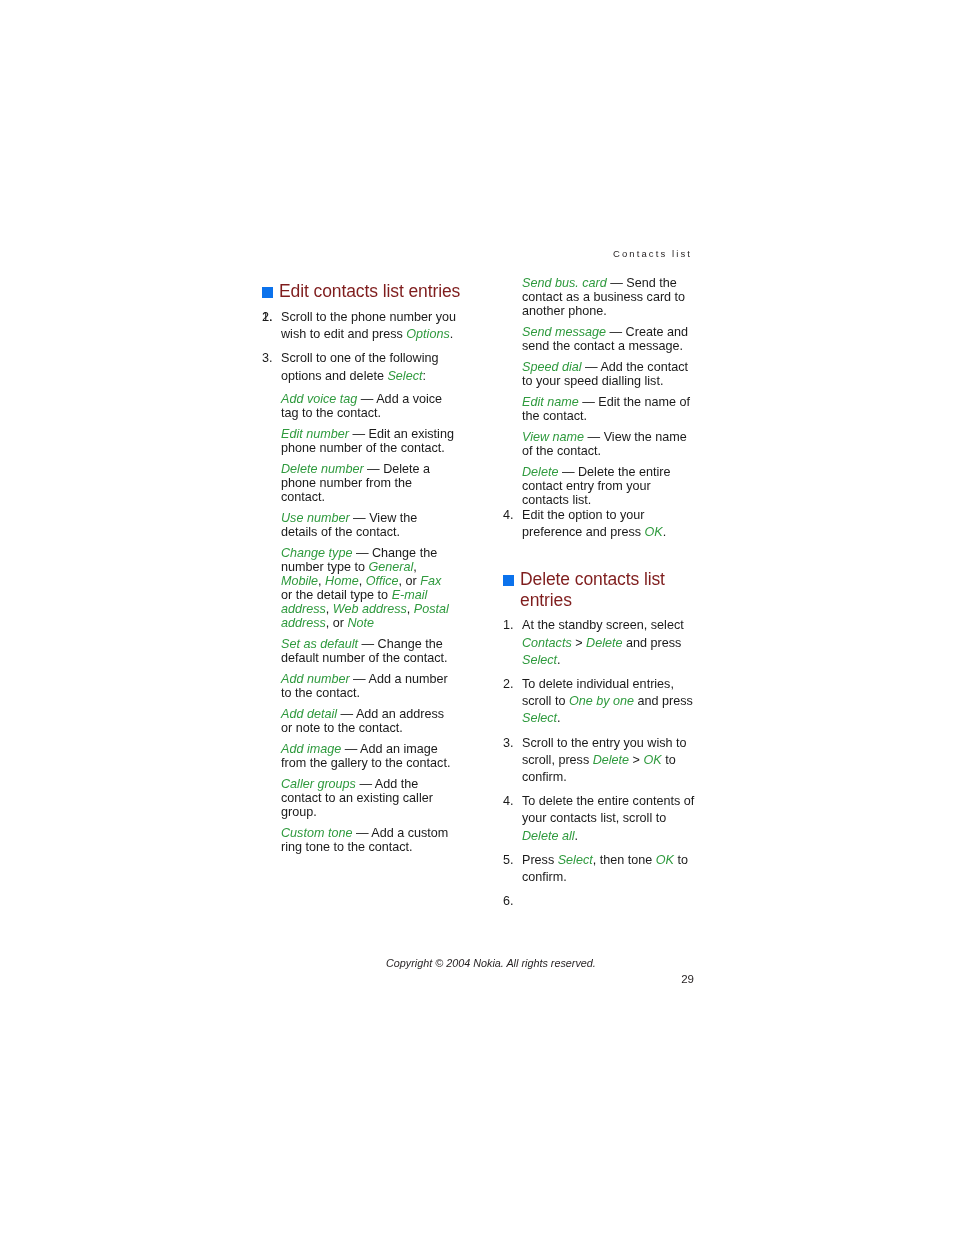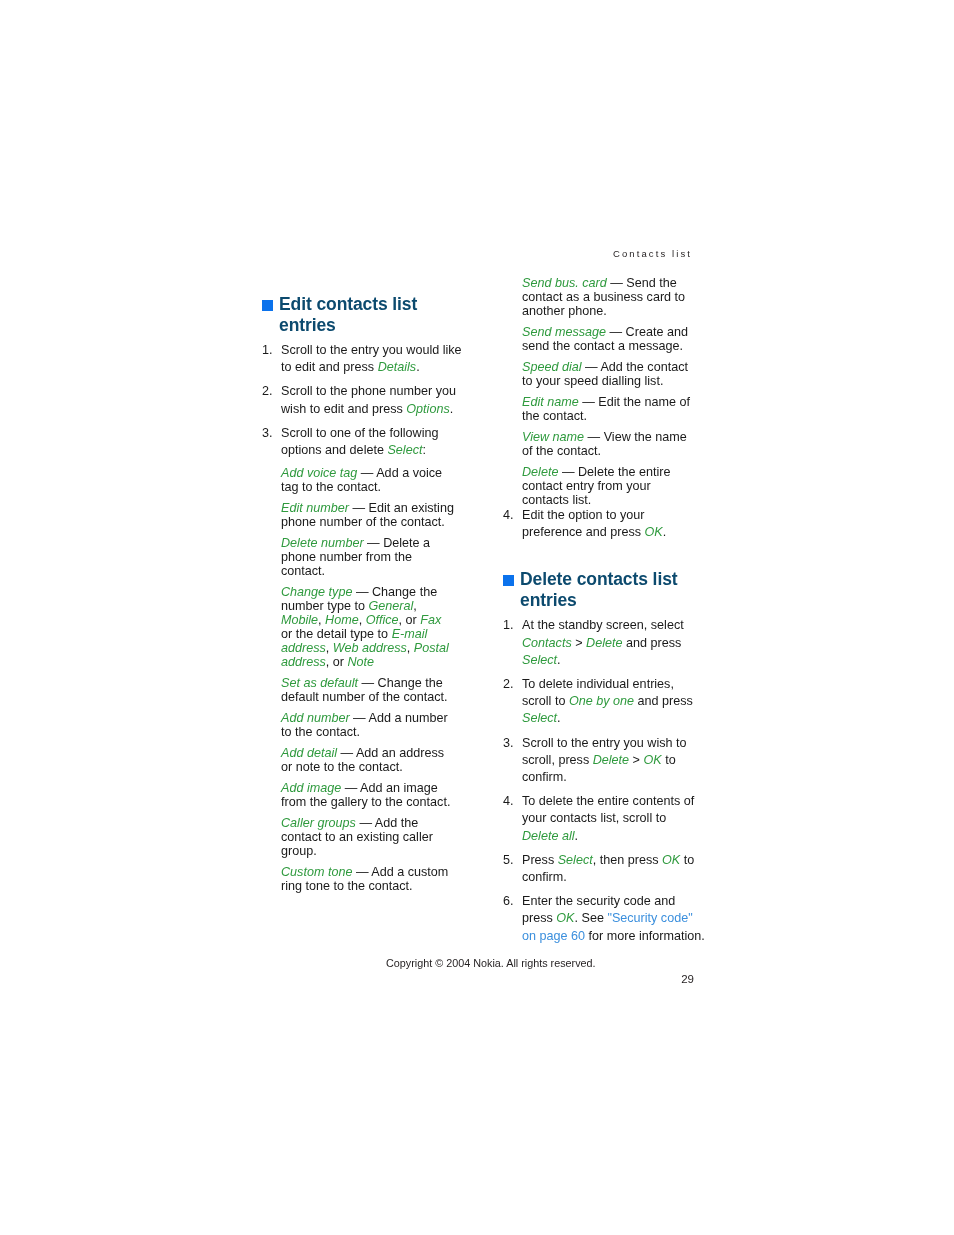--- a/index.html
+++ b/index.html
@@ -50,26 +50,26 @@
   .col {
     position: absolute;
     top: 0;
     width: 203px;
   }
   .col-left  { left: 0px; }
   .col-right { left: 241px; }
 
   
   h2.section-head {
-    margin: 18px 0 6px 0;
+    margin: 5px 0 6px 0;
     padding: 0;
     font-size: 17.5px;
     line-height: 21px;
-    font-weight: bold;
-    color: #0c4a6e;
+    font-weight: normal;
+    color: #7f1d1d;
     letter-spacing: -0.1px;
     position: relative;
     padding-left: 17px;
     text-indent: 0;
   }
   h2.section-head .sq {
     position: absolute;
     left: 0px;
     top: 6px;
     width: 11px;
@@ -134,20 +134,21 @@
     height: 18px;
   }
   .footer .copy {
     position: absolute;
     left: 124px;
     top: 0;
     font-size: 10.8px;
     line-height: 16px;
     color: #231f20;
     white-space: nowrap;
+    font-style: italic;
   }
   .footer .pageno {
     position: absolute;
     right: 0px;
     top: 16px;
     font-size: 11.5px;
     line-height: 16px;
     color: #231f20;
     text-align: right;
   }
@@ -161,29 +162,30 @@
 
   <div class="columns">
 
     <div class="col col-left">
 
       <h2 class="section-head">
         <span class="sq"></span><span>Edit contacts list entries</span>
       </h2>
 
       <div>
-          <div class="step"><span class="num">1.</span><span><span>Scroll to the entry you would like to edit and press </span><span class="ui">Details</span><span>.</span></span></div>
+          <div class="step"><span class="num">1.</span></div>
           <div class="step"><span class="num">2.</span><span><span>Scroll to the phone number you wish to edit and press </span><span class="ui">Options</span><span>.</span></span></div>
           <div class="step"><span class="num">3.</span><span><span>Scroll to one of the following options and delete </span><span class="ui">Select</span><span>:</span></span></div>
         </div>
 
       <div>
           <p class="opt"><span class="ui">Add voice tag</span><span> — Add a voice tag to the contact.</span></p>
           <p class="opt"><span class="ui">Edit number</span><span> — Edit an existing phone number of the contact.</span></p>
           <p class="opt"><span class="ui">Delete number</span><span> — Delete a phone number from the contact.</span></p>
+          <p class="opt"><span class="ui">Use number</span><span> — View the details of the contact.</span></p>
           <p class="opt"><span class="ui">Change type</span><span> — Change the number type to </span><span class="ui">General</span><span>, </span><span class="ui">Mobile</span><span>, </span><span class="ui">Home</span><span>, </span><span class="ui">Office</span><span>, or </span><span class="ui">Fax</span><span> or the detail type to </span><span class="ui">E-mail address</span><span>, </span><span class="ui">Web address</span><span>, </span><span class="ui">Postal address</span><span>, or </span><span class="ui">Note</span></p>
           <p class="opt"><span class="ui">Set as default</span><span> — Change the default number of the contact.</span></p>
           <p class="opt"><span class="ui">Add number</span><span> — Add a number to the contact.</span></p>
           <p class="opt"><span class="ui">Add detail</span><span> — Add an address or note to the contact.</span></p>
           <p class="opt"><span class="ui">Add image</span><span> — Add an image from the gallery to the contact.</span></p>
           <p class="opt"><span class="ui">Caller groups</span><span> — Add the contact to an existing caller group.</span></p>
           <p class="opt last"><span class="ui">Custom tone</span><span> — Add a custom ring tone to the contact.</span></p>
         </div>
 
     </div>
@@ -205,22 +207,22 @@
 
       <h2 class="section-head spaced-before">
         <span class="sq"></span><span>Delete contacts list entries</span>
       </h2>
 
       <div>
           <div class="step"><span class="num">1.</span><span><span>At the standby screen, select </span><span class="ui">Contacts</span><span> &gt; </span><span class="ui">Delete</span><span> and press </span><span class="ui">Select</span><span>.</span></span></div>
           <div class="step"><span class="num">2.</span><span><span>To delete individual entries, scroll to </span><span class="ui">One by one</span><span> and press </span><span class="ui">Select</span><span>.</span></span></div>
           <div class="step"><span class="num">3.</span><span><span>Scroll to the entry you wish to scroll, press </span><span class="ui">Delete</span><span> &gt; </span><span class="ui">OK</span><span> to confirm.</span></span></div>
           <div class="step"><span class="num">4.</span><span><span>To delete the entire contents of your contacts list, scroll to </span><span class="ui">Delete all</span><span>.</span></span></div>
-          <div class="step"><span class="num">5.</span><span><span>Press </span><span class="ui">Select</span><span>, then press </span><span class="ui">OK</span><span> to confirm.</span></span></div>
-          <div class="step"><span class="num">6.</span><span><span>Enter the security code and press </span><span class="ui">OK</span><span>. See </span><span class="lnk">"Security code" on page 60</span><span> for more information.</span></span></div>
+          <div class="step"><span class="num">5.</span><span><span>Press </span><span class="ui">Select</span><span>, then tone </span><span class="ui">OK</span><span> to confirm.</span></span></div>
+          <div class="step"><span class="num">6.</span></div>
         </div>
 
     </div>
 
   </div>
 
   <div class="footer">
     <div class="copy">Copyright © 2004 Nokia. All rights reserved.</div>
     <div class="pageno">29</div>
   </div>

